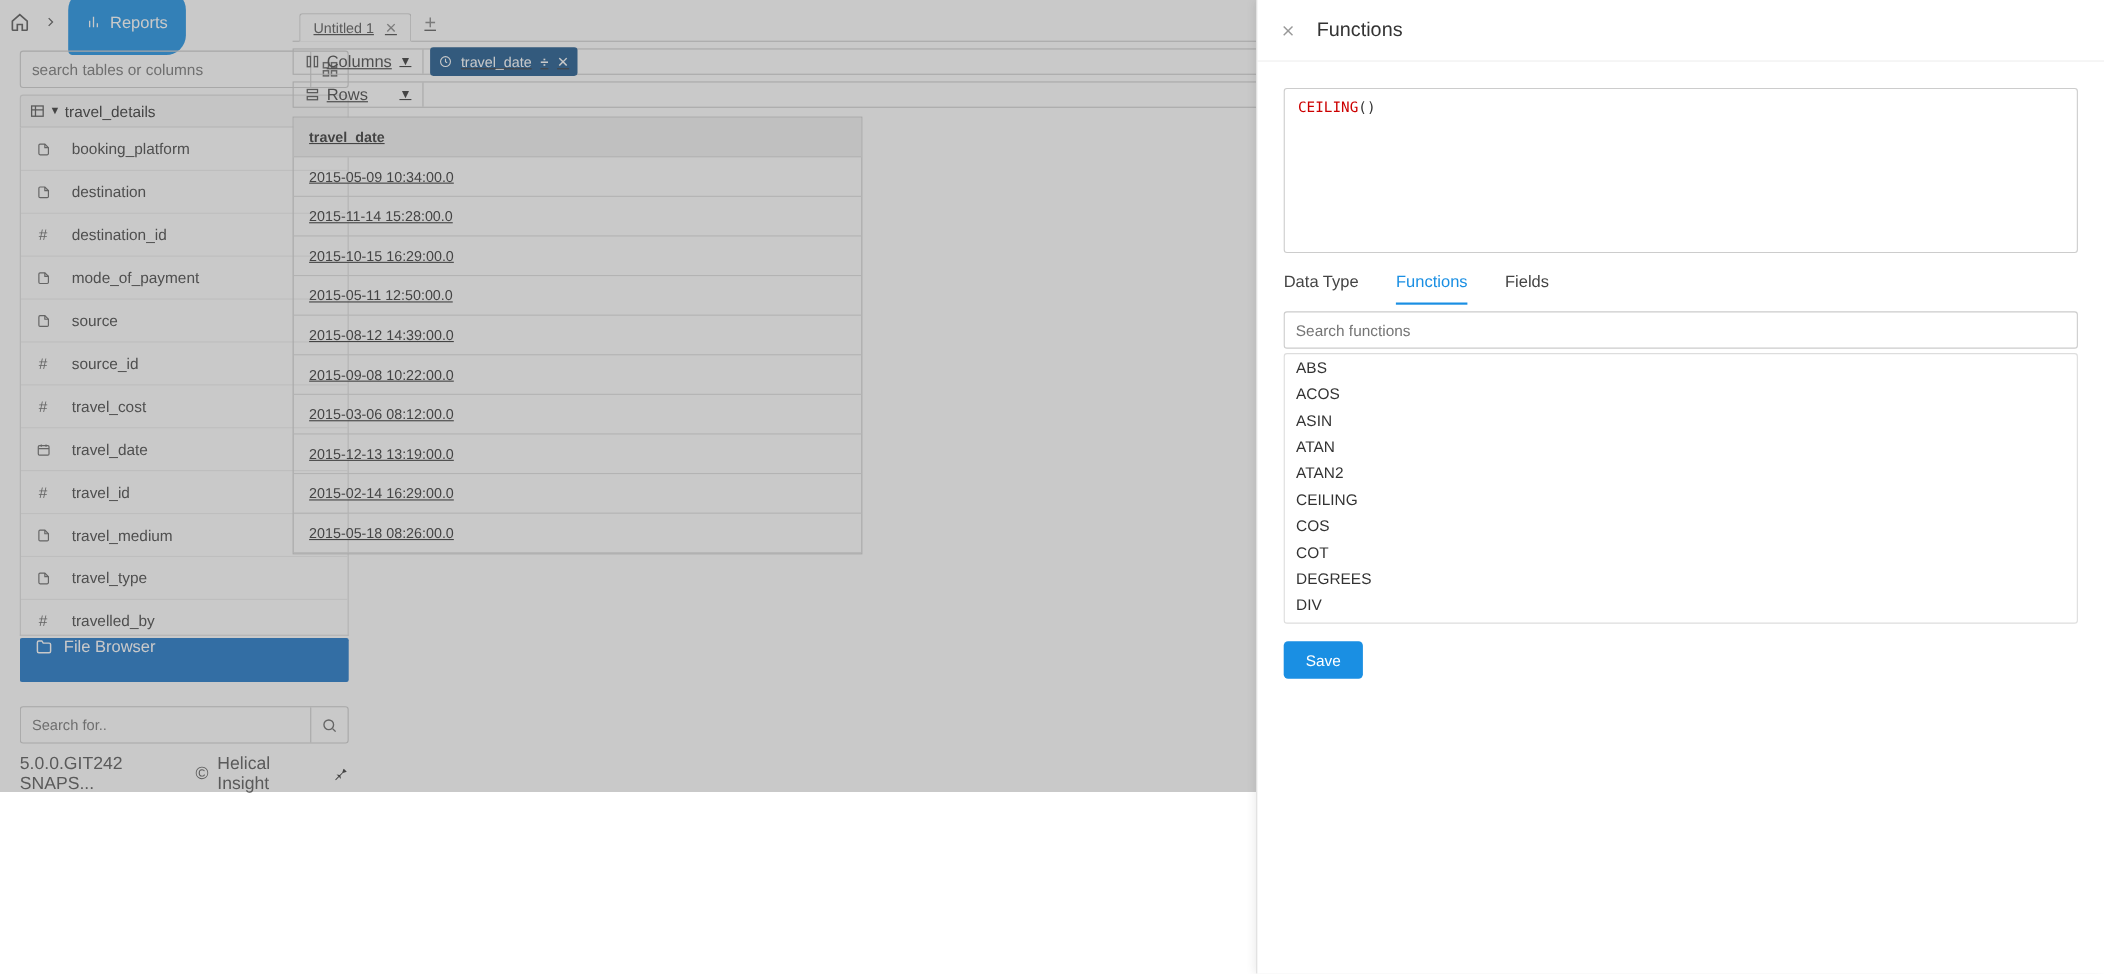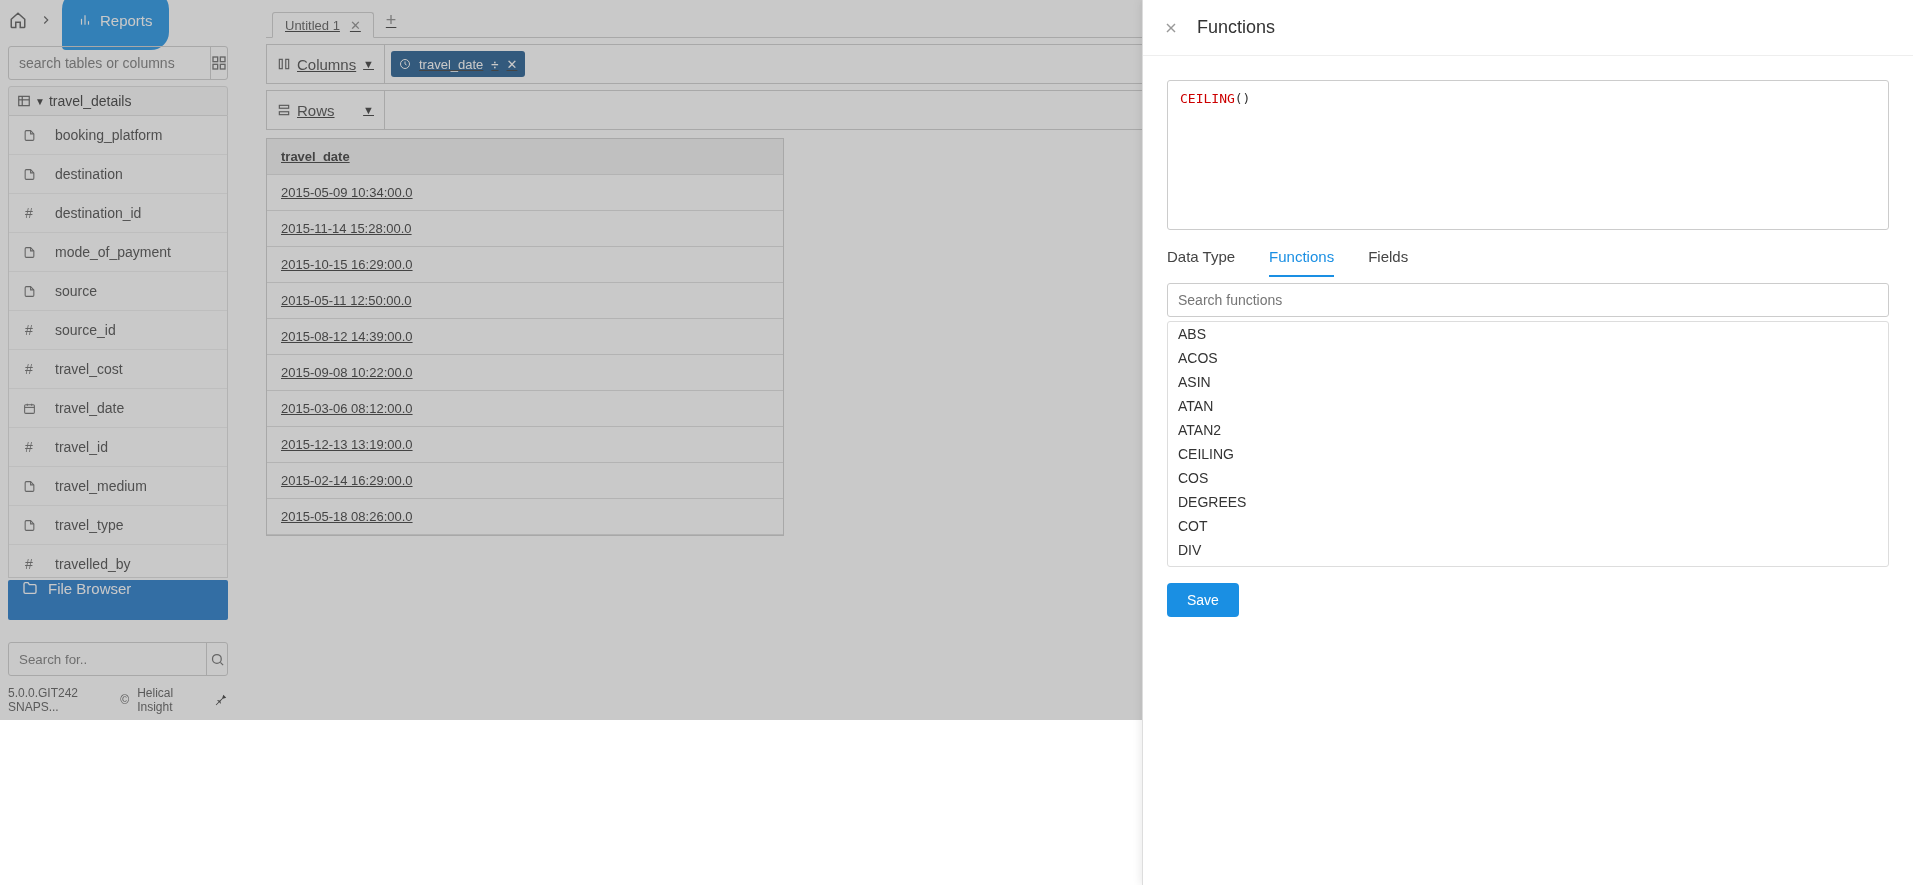--- a/index.html
+++ b/index.html
@@ -46,23 +46,23 @@
   border-radius: 18px 18px 18px 4px;
   padding: 21px 16px;
   display: flex; align-items: center;
   gap: 8px;
   font-size: 15px;
   margin-left: 2px;
 }
 .reports-pill .bars-ico svg { display:block; }
 
 .left-col {
-  width: 220px;
+  width: 299px;
   position: absolute;
-  left: 8px;
+  left: 18px;
   top: 40px;
   bottom: 0;
 }
 .search-row {
   display: flex;
   border: 1px solid #ccc;
   border-radius: 3px;
   margin: 6px 0 6px 0;
   height: 34px;
 }
@@ -122,21 +122,21 @@
   display:flex;
   border:1px solid #ccc;
   border-radius:3px;
   margin-top: 22px;
   height:34px;
 }
 .search2-row input { flex:1; border:none; padding:0 10px; outline:none; background:transparent;}
 .search2-row .mag { width:34px; border-left:1px solid #ccc; display:flex; align-items:center; justify-content:center; color:#666;}
 .footer-row {
   margin-top:10px;
-  font-size:12px;
+  font-size:16px;
   color:#555;
   display:flex; align-items:center;
   gap:8px;
 }
 .footer-row .pin { margin-left:6px; }
 
 .mid-col {
   position:absolute;
   left:266px;
   top:8px;
@@ -167,21 +167,21 @@
 .tab-add {
   padding:4px 8px;
   color:#888;
   font-size:18px;
   position:relative; top:-2px;
 }
 .cols-bar, .rows-bar {
   display:flex; align-items:center;
   border:1px solid #ccc;
   margin:6px 0 0 0;
-  height:40px;
+  height:24px;
 }
 .cols-bar .lbl, .rows-bar .lbl {
   width:118px;
   border-right:1px solid #ccc;
   display:flex; align-items:center; justify-content:space-between;
   padding:0 10px;
   font-size:15px;
   color:#444;
   height:100%;
 }
@@ -561,20 +561,20 @@
   </div>
 
   <div class="fn-list" id="fn-list">
       <div class="fn-item">ABS</div>
       <div class="fn-item">ACOS</div>
       <div class="fn-item">ASIN</div>
       <div class="fn-item">ATAN</div>
       <div class="fn-item">ATAN2</div>
       <div class="fn-item">CEILING</div>
       <div class="fn-item">COS</div>
+      <div class="fn-item">COT</div>
       <div class="fn-item">DEGREES</div>
-      <div class="fn-item">COT</div>
       <div class="fn-item">DIV</div>
       <div class="fn-item">EXP</div>
     </div>
 
   <button class="save-btn">Save</button>
 </div>
 
 </body></html>

